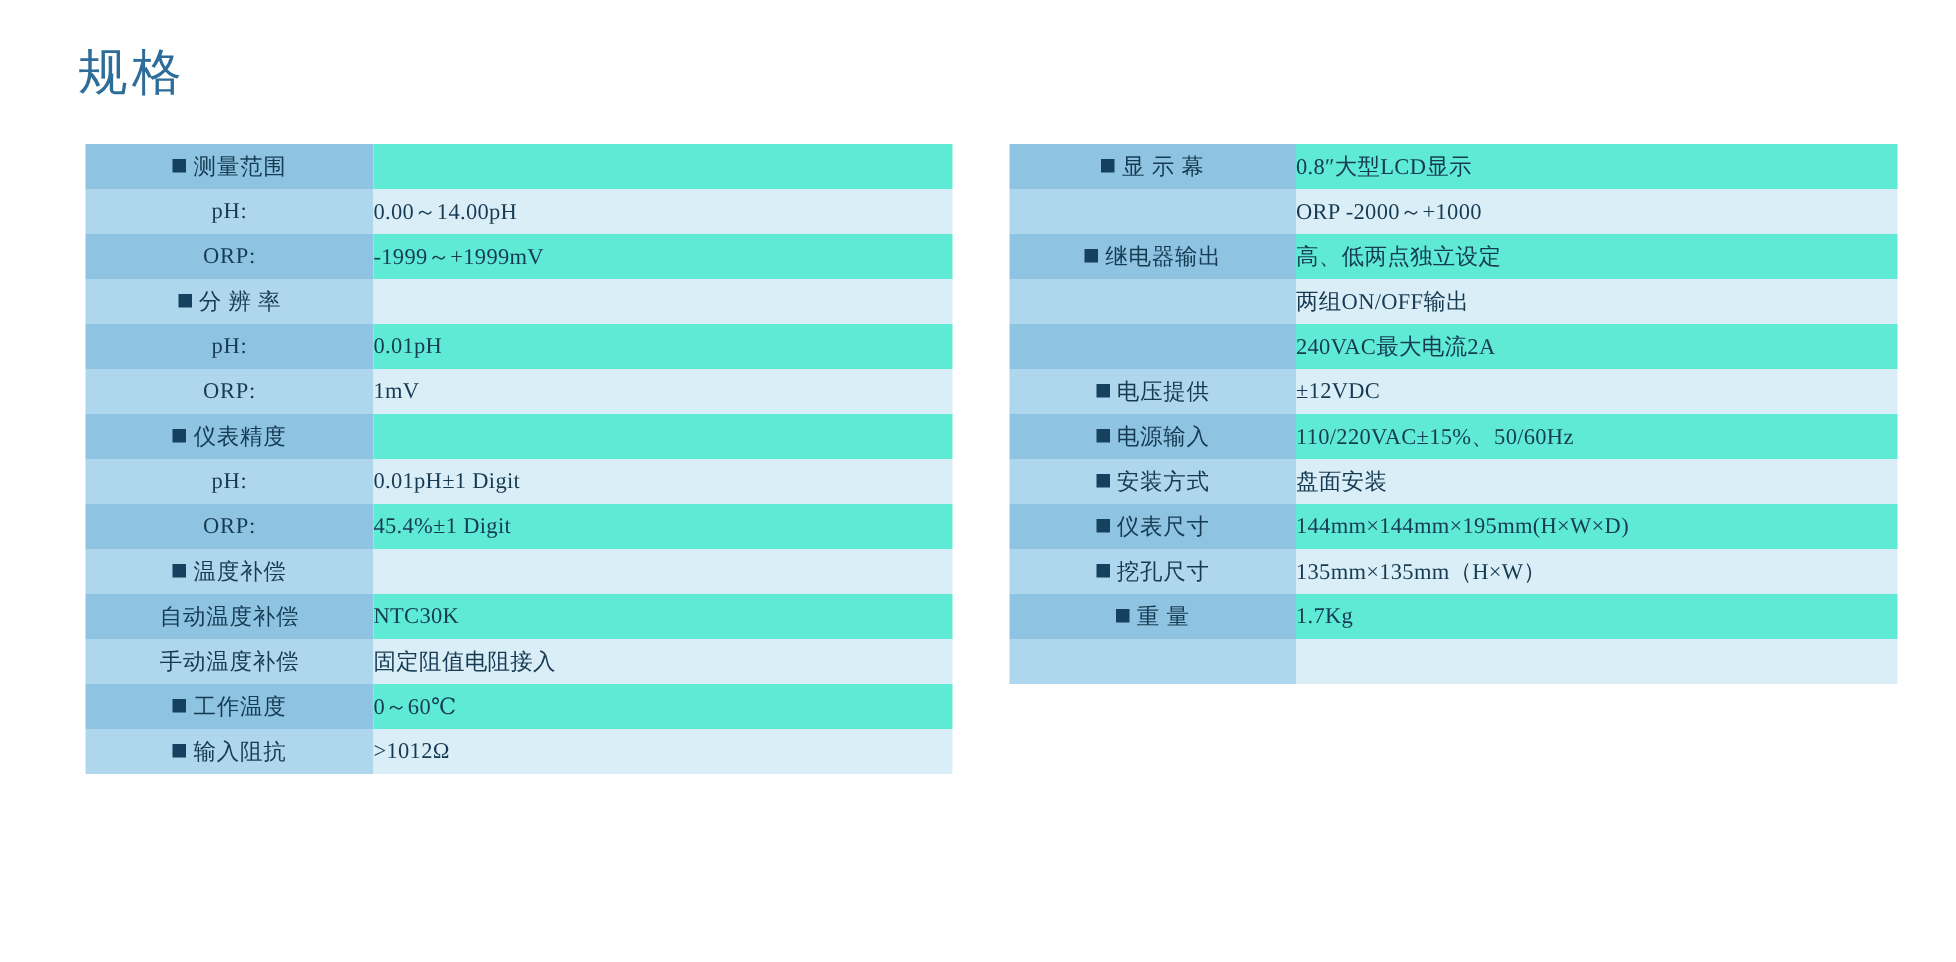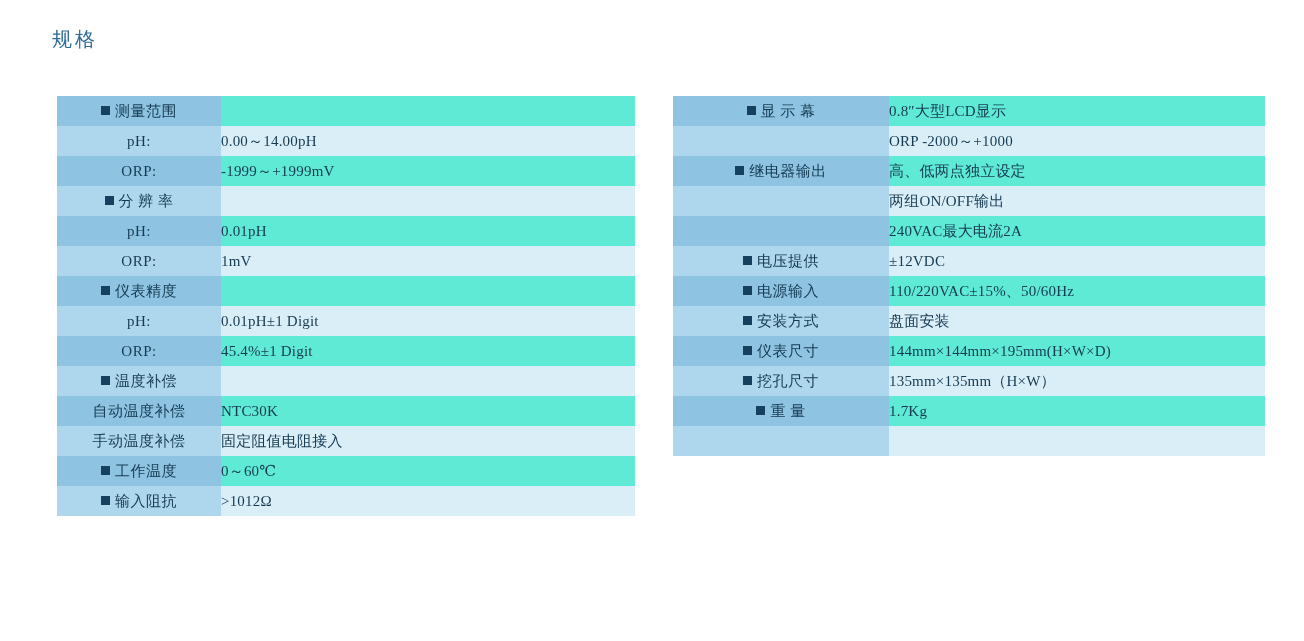--- a/index.html
+++ b/index.html
@@ -12,21 +12,21 @@
     height: 641px;
     font-family: "Liberation Serif", "DejaVu Serif", serif;
     color: #1a3a52;
     position: relative;
     overflow: hidden;
   }
   .page-title {
     position: absolute;
     left: 52px;
     top: 26px;
-    font-size: 20px;
+    font-size: 33px;
     color: #2e6d99;
     font-family: Liberation Mono, monospace;
     letter-spacing: 3px;
   }
   .tables {
     position: absolute;
     left: 0;
     top: 96px;
     width: 1304px;
     display: flex;
@@ -50,27 +50,27 @@
   }
   table.spec td {
     height: 30px;
     padding: 0 0 0 0;
     font-size: 15px;
     vertical-align: middle;
     color: #163a52;
     border: none;
   }
   td.label {
-    width: 164px;
+    width: 192px;
     text-align: center;
     font-family: "Liberation Serif", "DejaVu Serif", serif;
     letter-spacing: 0.5px;
   }
   .table-wrap.right td.label {
-    width: 216px;
+    width: 191px;
   }
   td.value {
     padding-left: 12px;
     font-family: "Liberation Serif", "DejaVu Serif", serif;
     letter-spacing: 0.2px;
   }
   tr.shade-a td.label { background: #8ec4e2; }
   tr.shade-a td.value { background: #5eead4; }
   tr.shade-b td.label { background: #aed6ec; }
   tr.shade-b td.value { background: #daeef8; }

